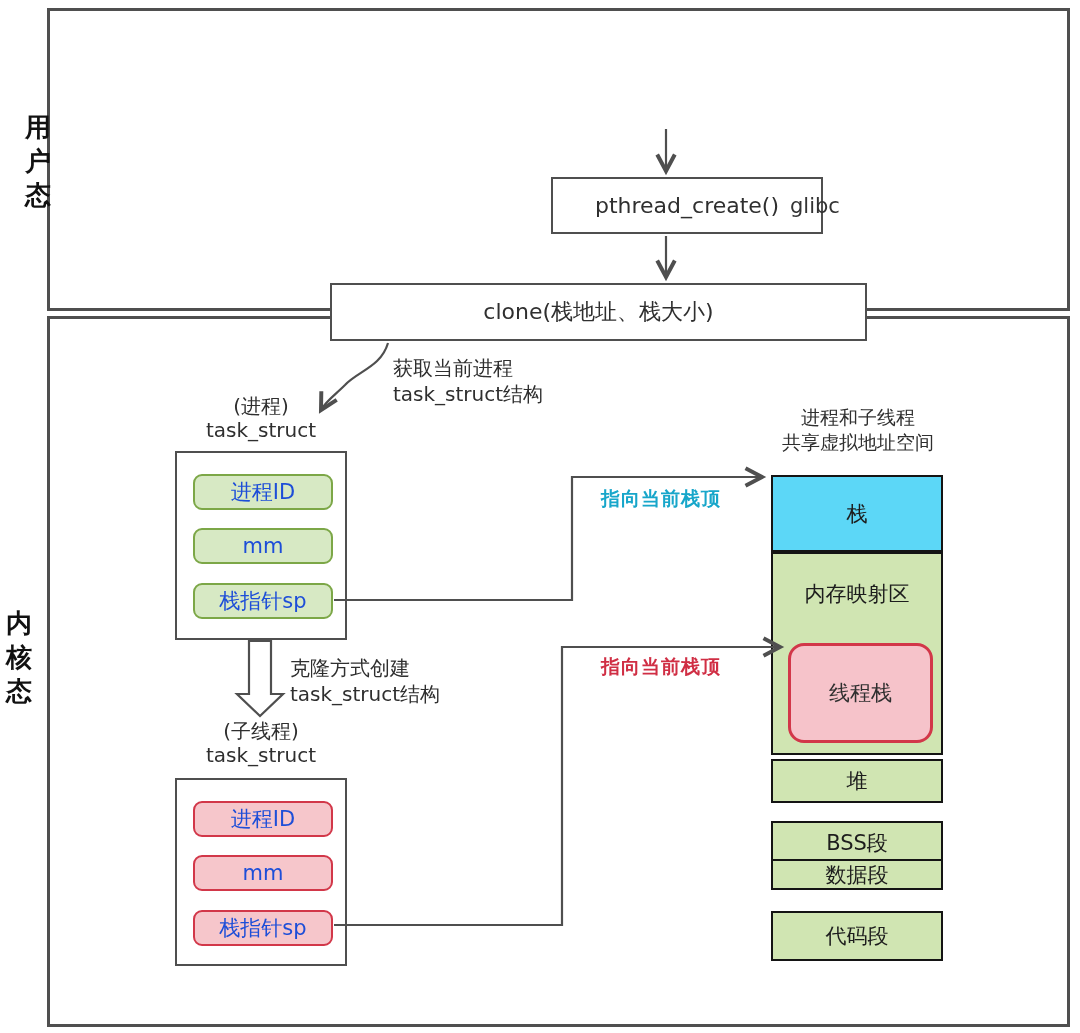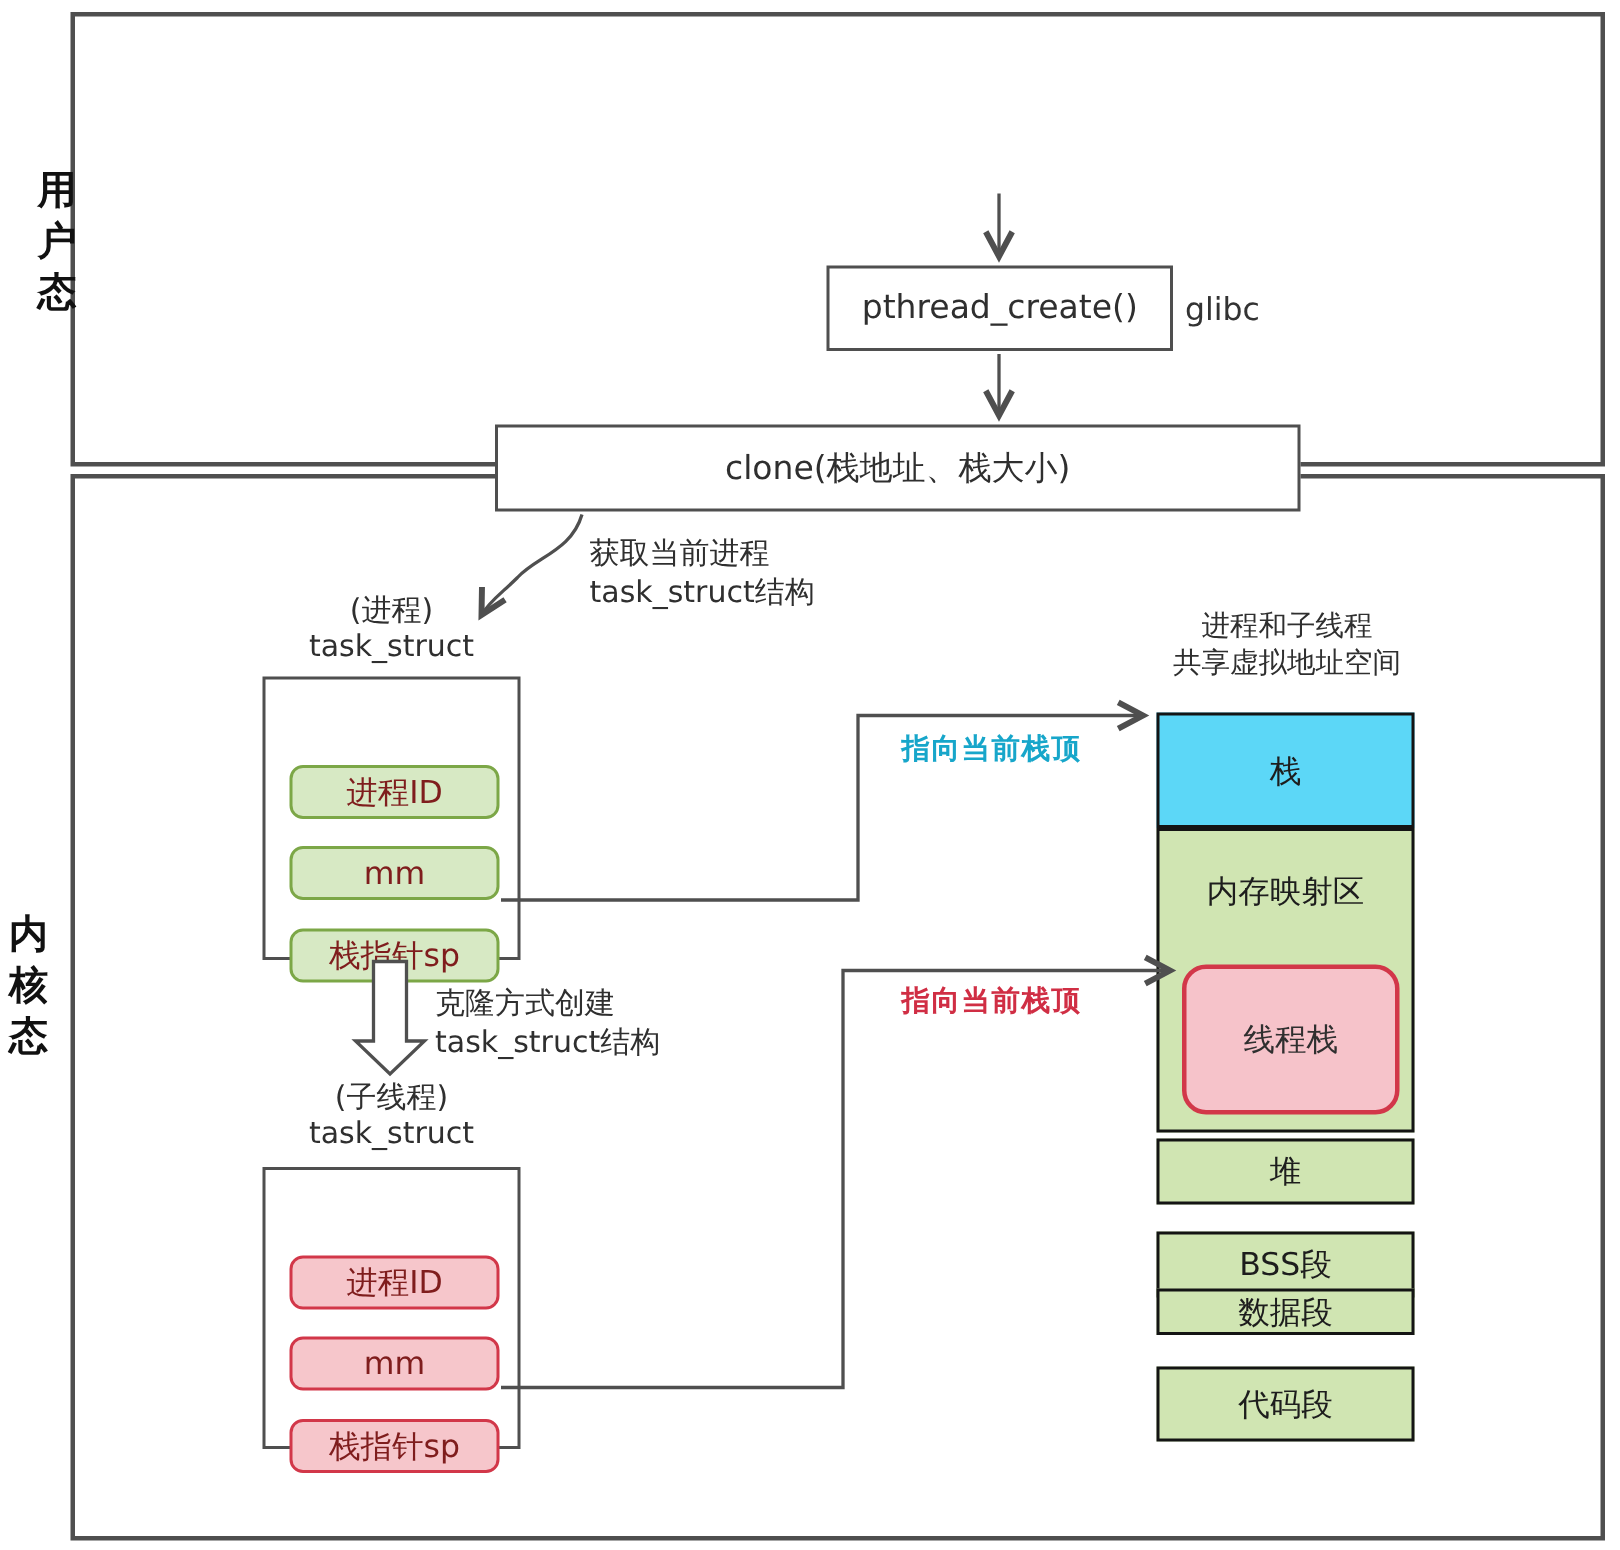--- a/index.html
+++ b/index.html
@@ -22,39 +22,38 @@
   
   .flow-box{
     display:flex;align-items:center;justify-content:center;
     font-size:22px;color:#2f2f2f;background:#ffffff;
     border:2.5px solid #4f4f4f;
   }
   .user-program{
     left:330px;top:70px;width:445px;height:57px;border-radius:9px;
     background:#d7e8c4;border:2.5px solid #79a644;
   }
-  .pthread{left:551px;top:177px;width:231px;height:57px;}
+  .pthread{left:551px;top:177px;width:272px;height:57px;}
   .glibc{left:790px;top:177px;height:57px;display:flex;align-items:center;font-size:21px;color:#333;}
   .clone{left:330px;top:283px;width:537px;height:58px;}
   
   .caption{width:172px;text-align:center;font-size:20px;line-height:24px;color:#2f2f2f;}
   .cap-process{left:175px;top:394px;}
   .cap-thread{left:175px;top:719px;}
   .note{font-size:20px;line-height:26px;color:#2f2f2f;text-align:left;}
   .note-get{left:393px;top:355px;}
   .note-clone{left:290px;top:655px;}
   
   .struct-box{border:2.5px solid #4f4f4f;background:#ffffff;width:172px;}
   .struct1{left:175px;top:451px;height:189px;}
   .struct2{left:175px;top:778px;height:188px;}
   .pill{
     position:absolute;left:16px;width:140px;height:36px;border-radius:9px;
-    display:flex;align-items:center;justify-content:center;font-size:21px;color:#7f1d1d;
+    display:flex;align-items:center;justify-content:center;font-size:21px;color:#1d4ed8;
     box-sizing:border-box;
-    margin-top:36px;
   }
   .pill-green{background:#d7e9c4;border:2px solid #7ca747;}
   .pill-pink{background:#f6c6cb;border:2.5px solid #d23749;}
   .p1{top:21px;} .p2{top:75px;} .p3{top:130px;}
   
   .mem-title{left:762px;top:405px;width:192px;text-align:center;font-size:19px;line-height:25px;color:#2f2f2f;}
   .mem-cell{
     left:771px;width:172px;background:#d0e5b2;border:2.5px solid #141414;
     display:flex;align-items:center;justify-content:center;font-size:21px;color:#1d1d1d;
   }

